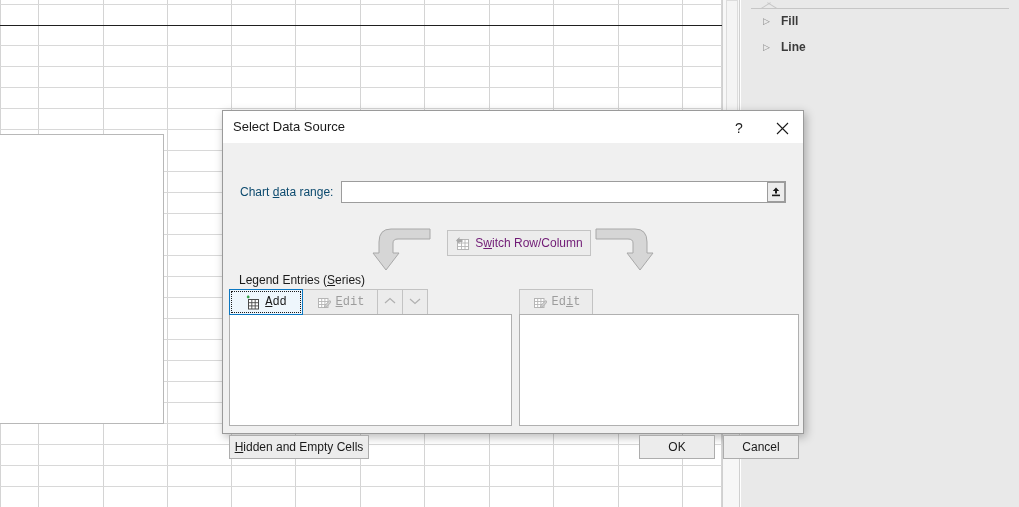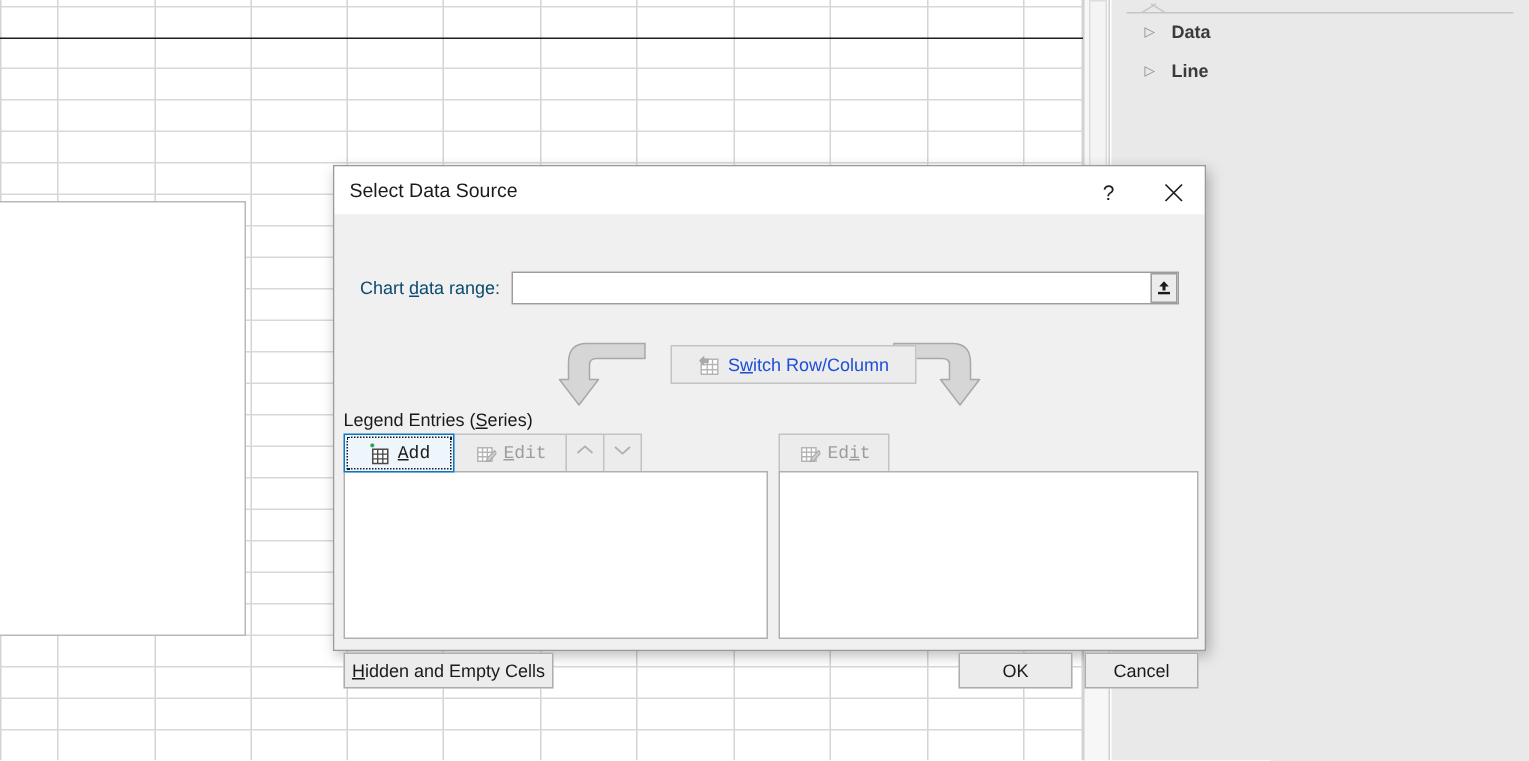--- a/index.html
+++ b/index.html
@@ -131,32 +131,32 @@
     background: #ececec; border: 1px solid #9c9c9c;
     display: flex; align-items: center; justify-content: center;
     cursor: default;
   }
 
   
   .arrow-left  { position: absolute; left: 148px; top: 84px; }
   .arrow-right { position: absolute; left: 372px; top: 84px; }
 
   .switch-btn {
-    position: absolute; left: 224px; top: 87px; width: 164px; height: 26px;
+    position: absolute; left: 224px; top: 87px; width: 144px; height: 26px;
     background: #ececec; border: 1px solid #c3c3c3;
     display: flex; align-items: center; justify-content: center;
-    color: #1d4ed8; font-size: 12px; cursor: default;
+    color: #701a75; font-size: 12px; cursor: default;
   }
   .switch-btn .ico { margin-right: 5px; display: flex; }
 
   
   .sec-head {
     position: absolute; font-size: 12px; color: #1a1a1a;
   }
-  .sec-head.left  { left: 6px; top: 130px; }
+  .sec-head.left  { left: 16px; top: 130px; }
   .sec-head.right { left: 296px; top: 130px; }
 
   
   .toolbar { position: absolute; height: 26px; display: flex; font-family: Liberation Mono, monospace; }
   .toolbar.left  { left: 6px;  top: 146px; }
   .toolbar.right { left: 296px; top: 146px; }
 
   .tb-btn {
     height: 26px; background: #ececec; border: 1px solid #c3c3c3;
     margin-right: -1px;
@@ -252,21 +252,21 @@
   <div class="sheet-scroll">
     <div class="sheet-scroll-thumb"></div>
   </div>
 
   <div class="task-pane">
     <div class="pane-sep"></div>
     <div class="pane-notch"></div>
 
     <div class="pane-row" style="top:10px">
       <span class="pane-tri">▷</span>
-      <span class="pane-label">Data</span>
+      <span class="pane-label">Fill</span>
     </div>
     <div class="pane-row" style="top:36px">
       <span class="pane-tri">▷</span>
       <span class="pane-label">Line</span>
     </div>
   </div>
 
   <div class="dialog">
 
     <div class="dlg-title">

